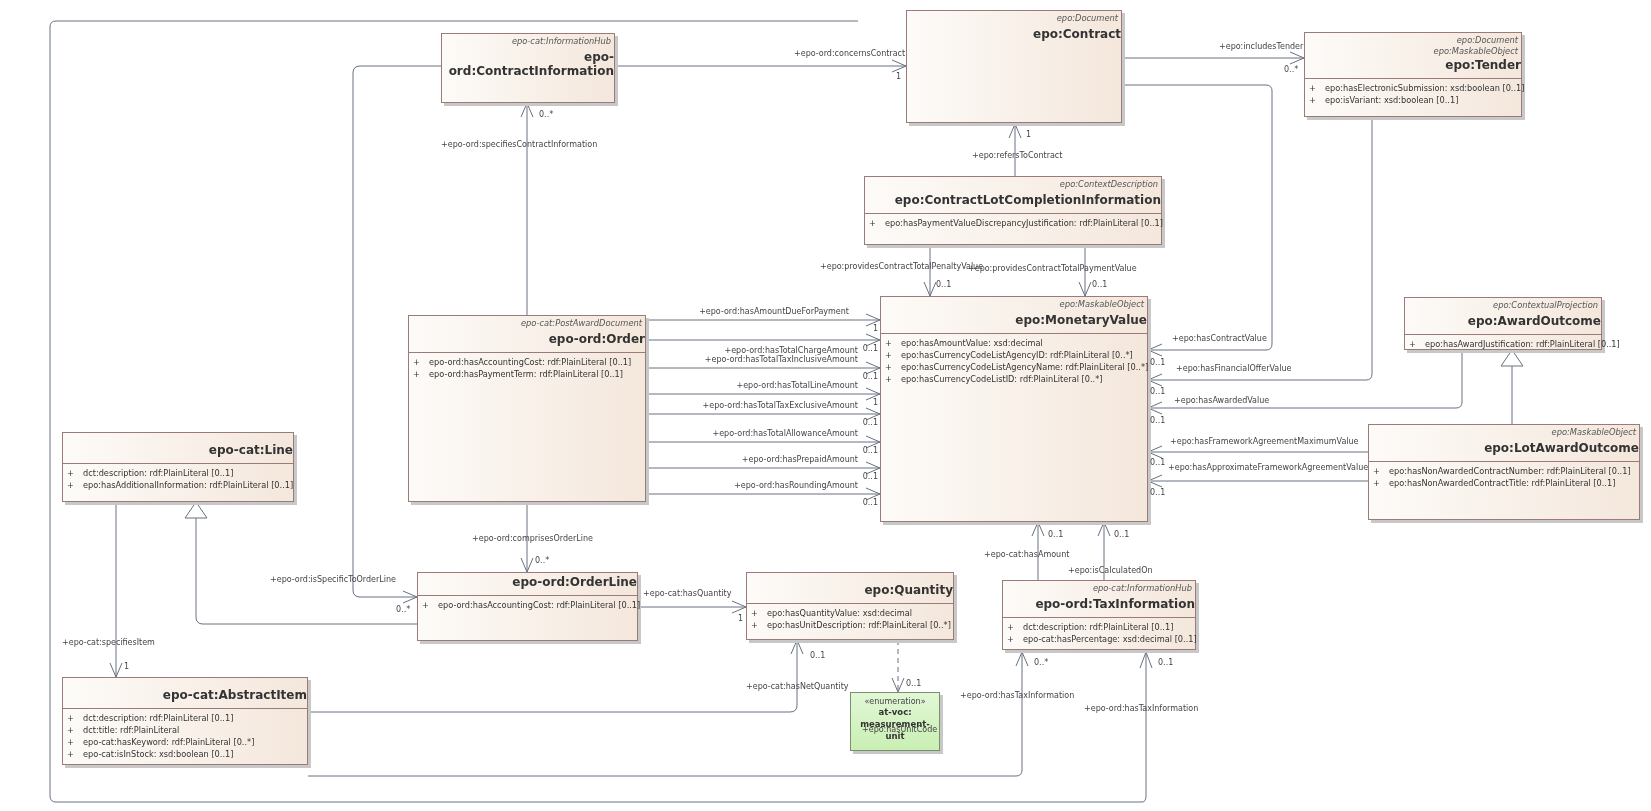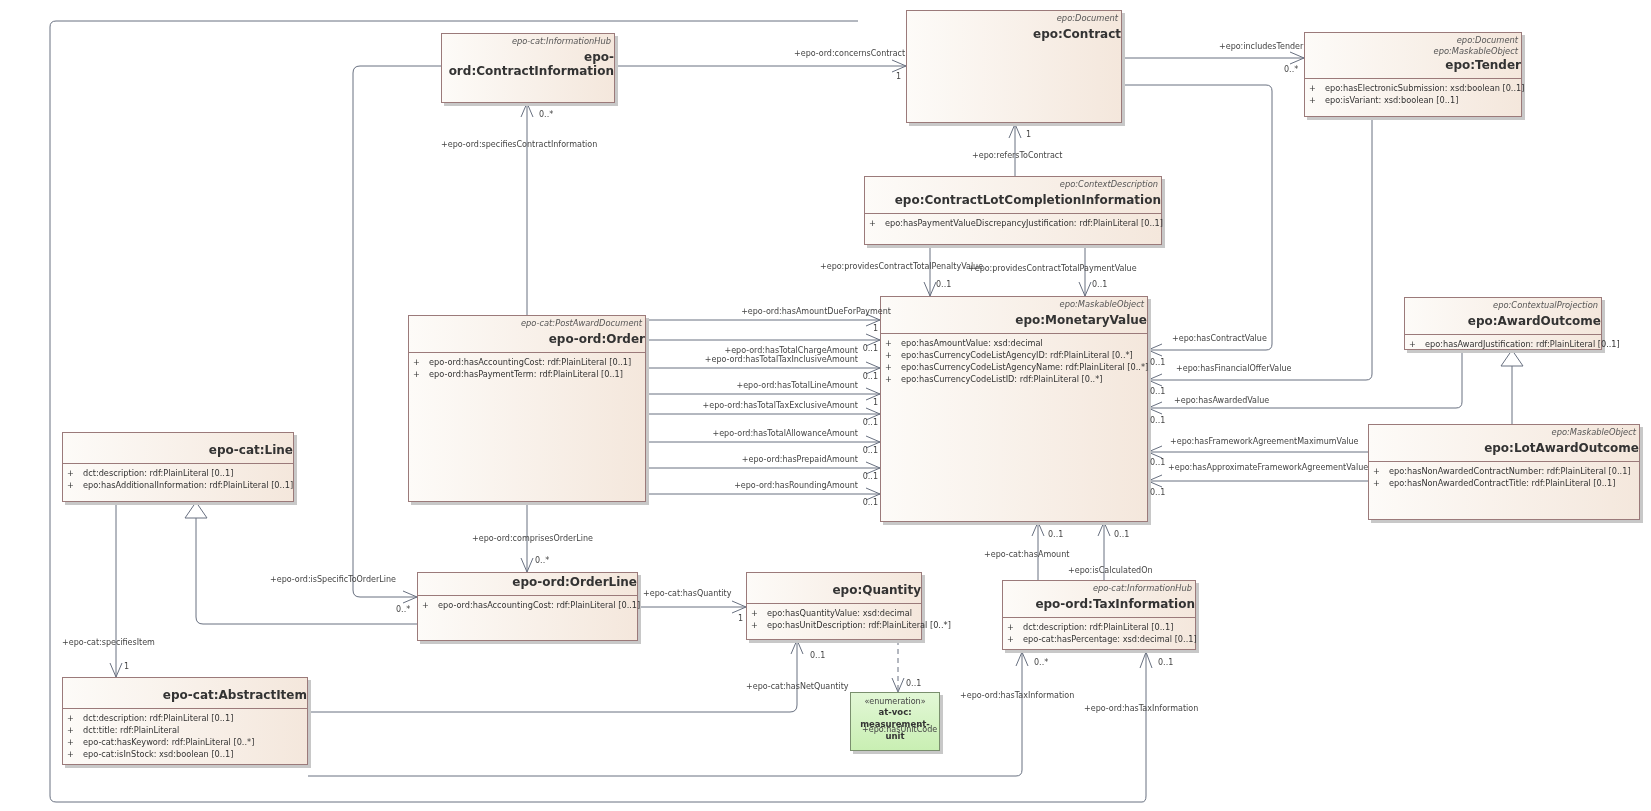--- a/index.html
+++ b/index.html
@@ -186,21 +186,21 @@
   </div>
 </div>
 
 <div class="cls" style="left:417px;top:572px;width:221px;height:69px;">
   <div class="cname" style="padding-top:2px">epo-ord:OrderLine</div>
   <div class="attrs">
     <div class="attr"><span class="vis">+</span><span>epo-ord:hasAccountingCost: rdf:PlainLiteral [0..1]</span></div>
   </div>
 </div>
 
-<div class="cls" style="left:746px;top:572px;width:176px;height:68px;">
+<div class="cls" style="left:746px;top:572px;width:208px;height:68px;">
   <div class="cname" style="padding-top:10px">epo:Quantity</div>
   <div class="attrs">
     <div class="attr"><span class="vis">+</span><span>epo:hasQuantityValue: xsd:decimal</span></div>
     <div class="attr"><span class="vis">+</span><span>epo:hasUnitDescription: rdf:PlainLiteral [0..*]</span></div>
   </div>
 </div>
 
 <div class="cls" style="left:1002px;top:580px;width:194px;height:70px;">
   <div class="stereo">epo-cat:InformationHub</div>
   <div class="cname">epo-ord:TaxInformation</div>
@@ -233,21 +233,21 @@
 <div class="lbl" style="left:1219px;top:42px;">+epo:includesTender</div>
 <div class="lbl" style="left:1284px;top:65px;">0..*</div>
 <div class="lbl" style="left:972px;top:151px;">+epo:refersToContract</div>
 <div class="lbl" style="left:1026px;top:130px;">1</div>
 <div class="lbl" style="left:820px;top:262px;">+epo:providesContractTotalPenaltyValue</div>
 <div class="lbl" style="left:936px;top:280px;">0..1</div>
 <div class="lbl" style="left:968px;top:264px;">+epo:providesContractTotalPaymentValue</div>
 <div class="lbl" style="left:1092px;top:280px;">0..1</div>
 
 <div id="order-amount-labels">
-    <div class="lbl" style="right: 760px; top: 307px;">+epo-ord:hasAmountDueForPayment</div>
+    <div class="lbl" style="right: 802px; top: 307px;">+epo-ord:hasAmountDueForPayment</div>
     <div class="lbl" style="right: 773px; top: 324px;">1</div>
     <div class="lbl" style="right: 793px; top: 327px; margin-top: 19px;">+epo-ord:hasTotalChargeAmount</div>
     <div class="lbl" style="right: 773px; top: 344px;">0..1</div>
     <div class="lbl" style="right: 793px; top: 355px;">+epo-ord:hasTotalTaxInclusiveAmount</div>
     <div class="lbl" style="right: 773px; top: 372px;">0..1</div>
     <div class="lbl" style="right: 793px; top: 381px;">+epo-ord:hasTotalLineAmount</div>
     <div class="lbl" style="right: 773px; top: 398px;">1</div>
     <div class="lbl" style="right: 793px; top: 401px;">+epo-ord:hasTotalTaxExclusiveAmount</div>
     <div class="lbl" style="right: 773px; top: 418px;">0..1</div>
     <div class="lbl" style="right: 793px; top: 429px;">+epo-ord:hasTotalAllowanceAmount</div>

